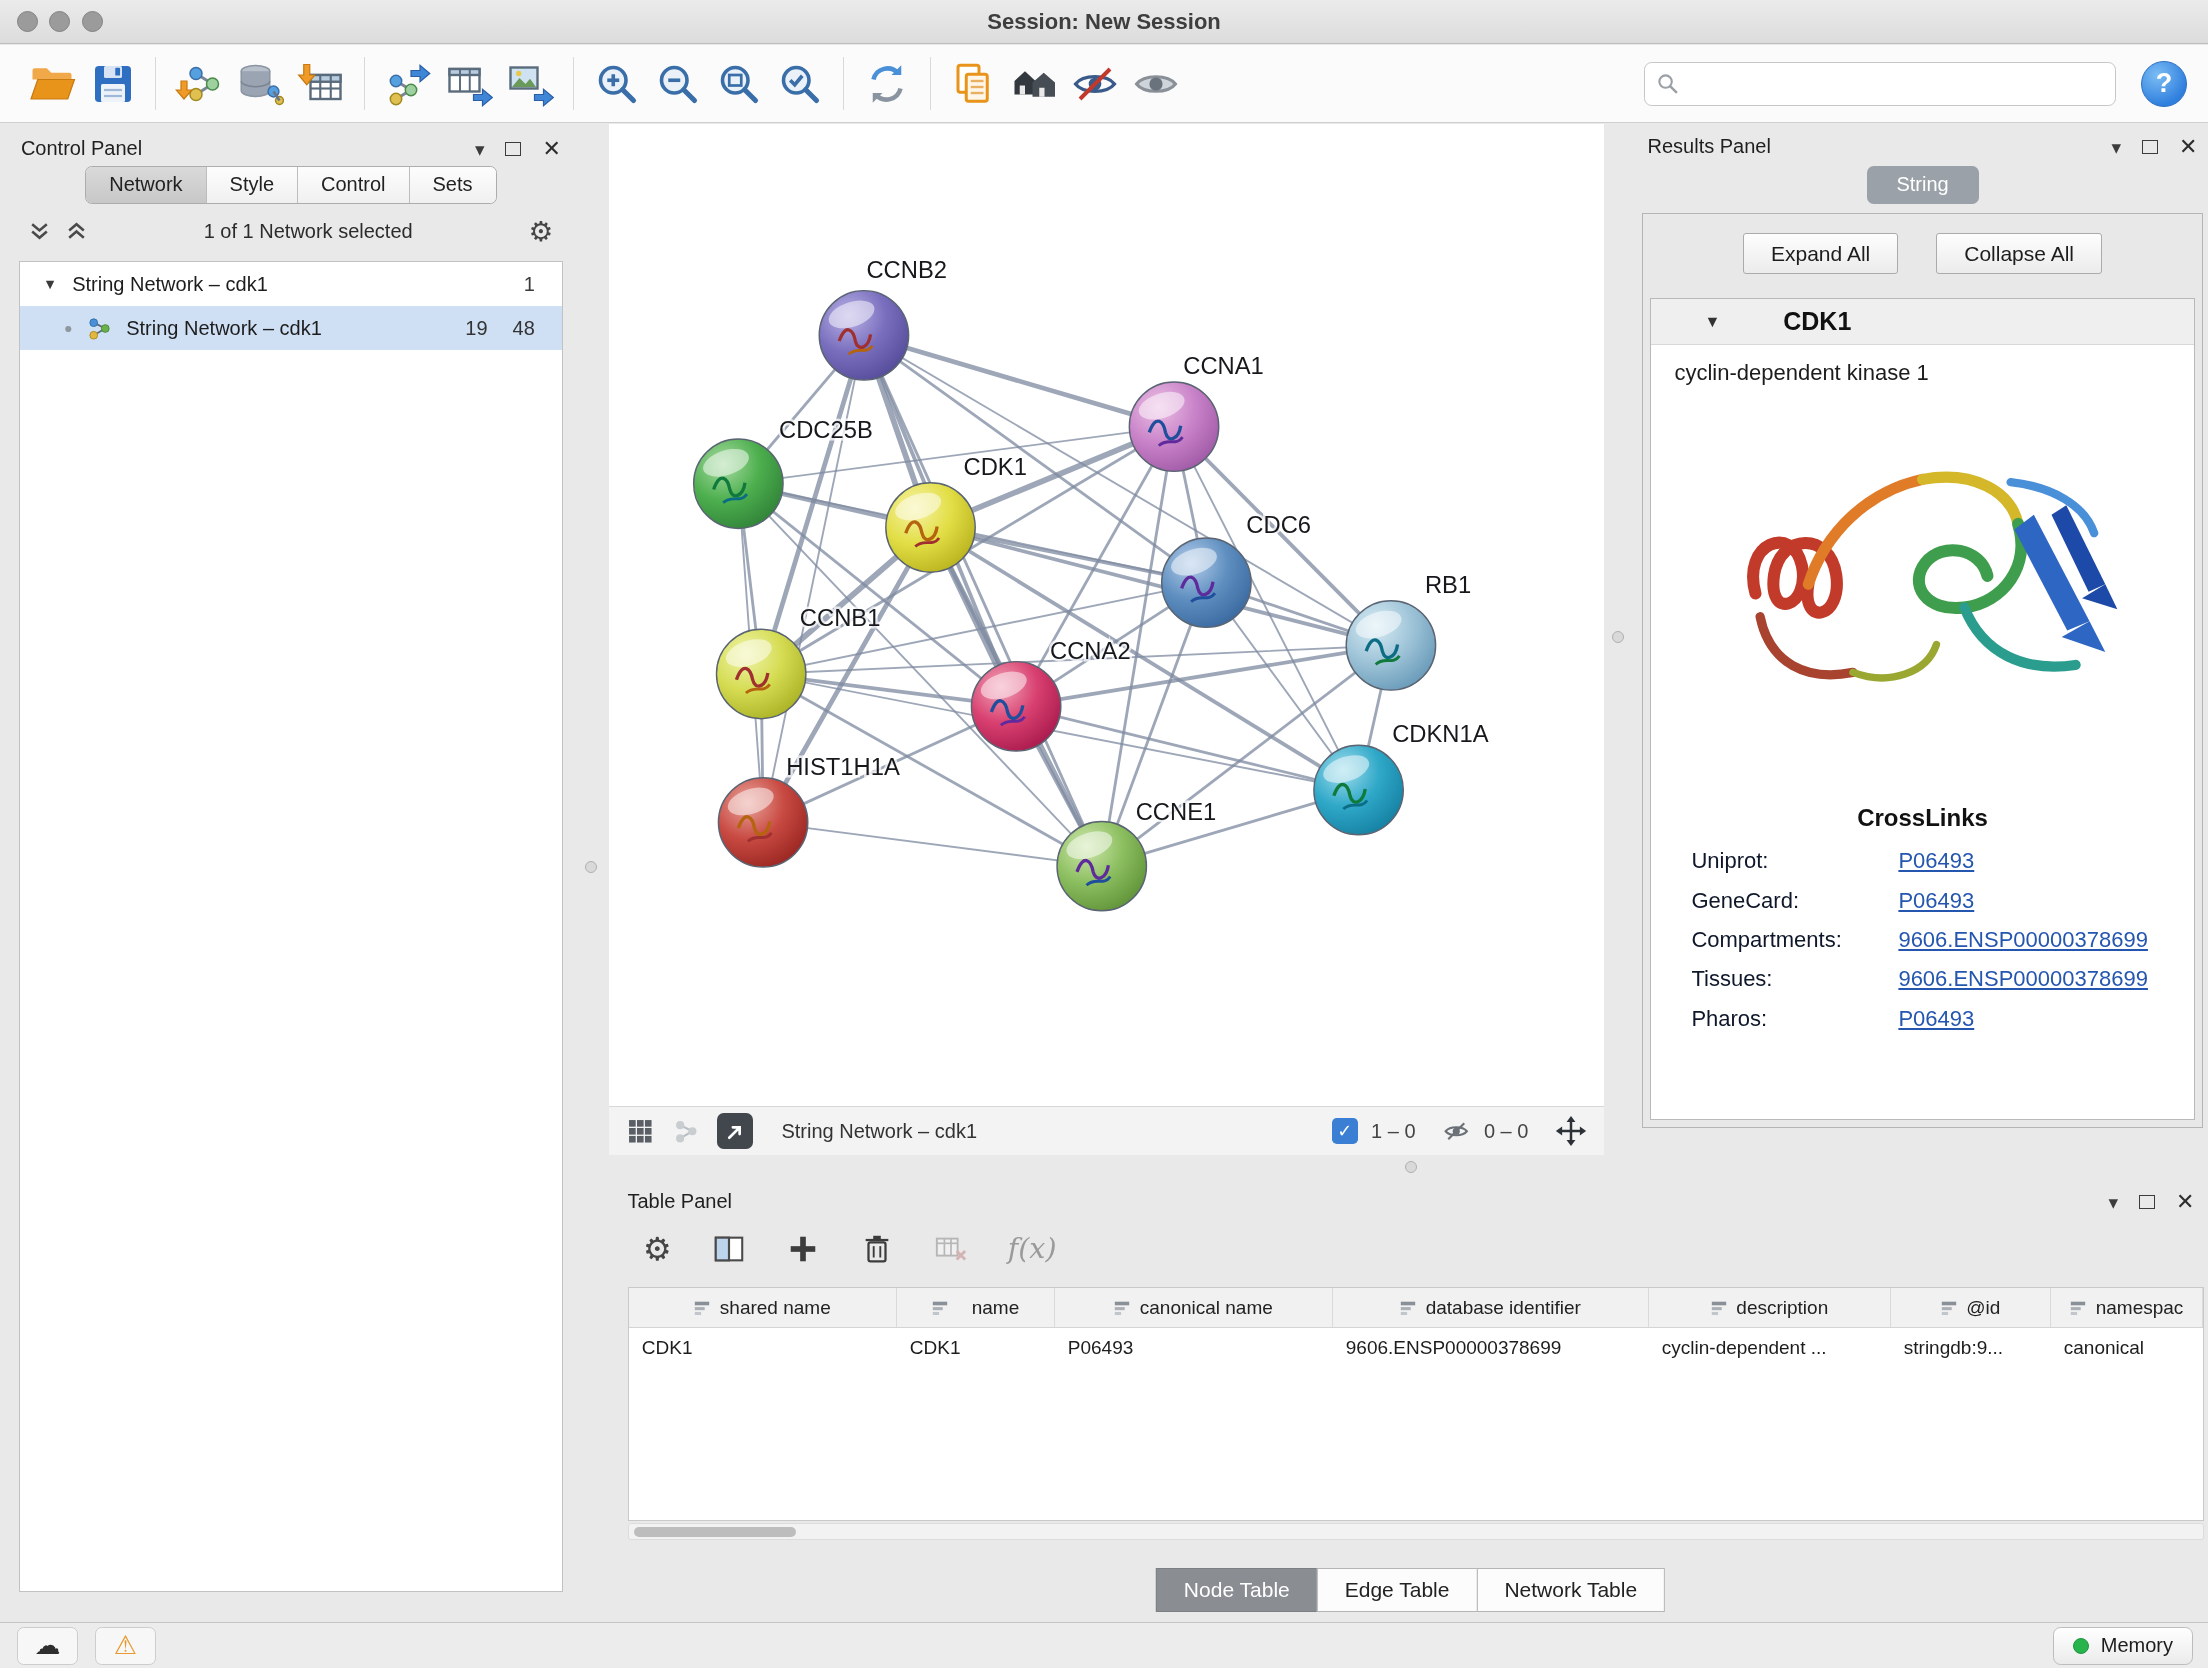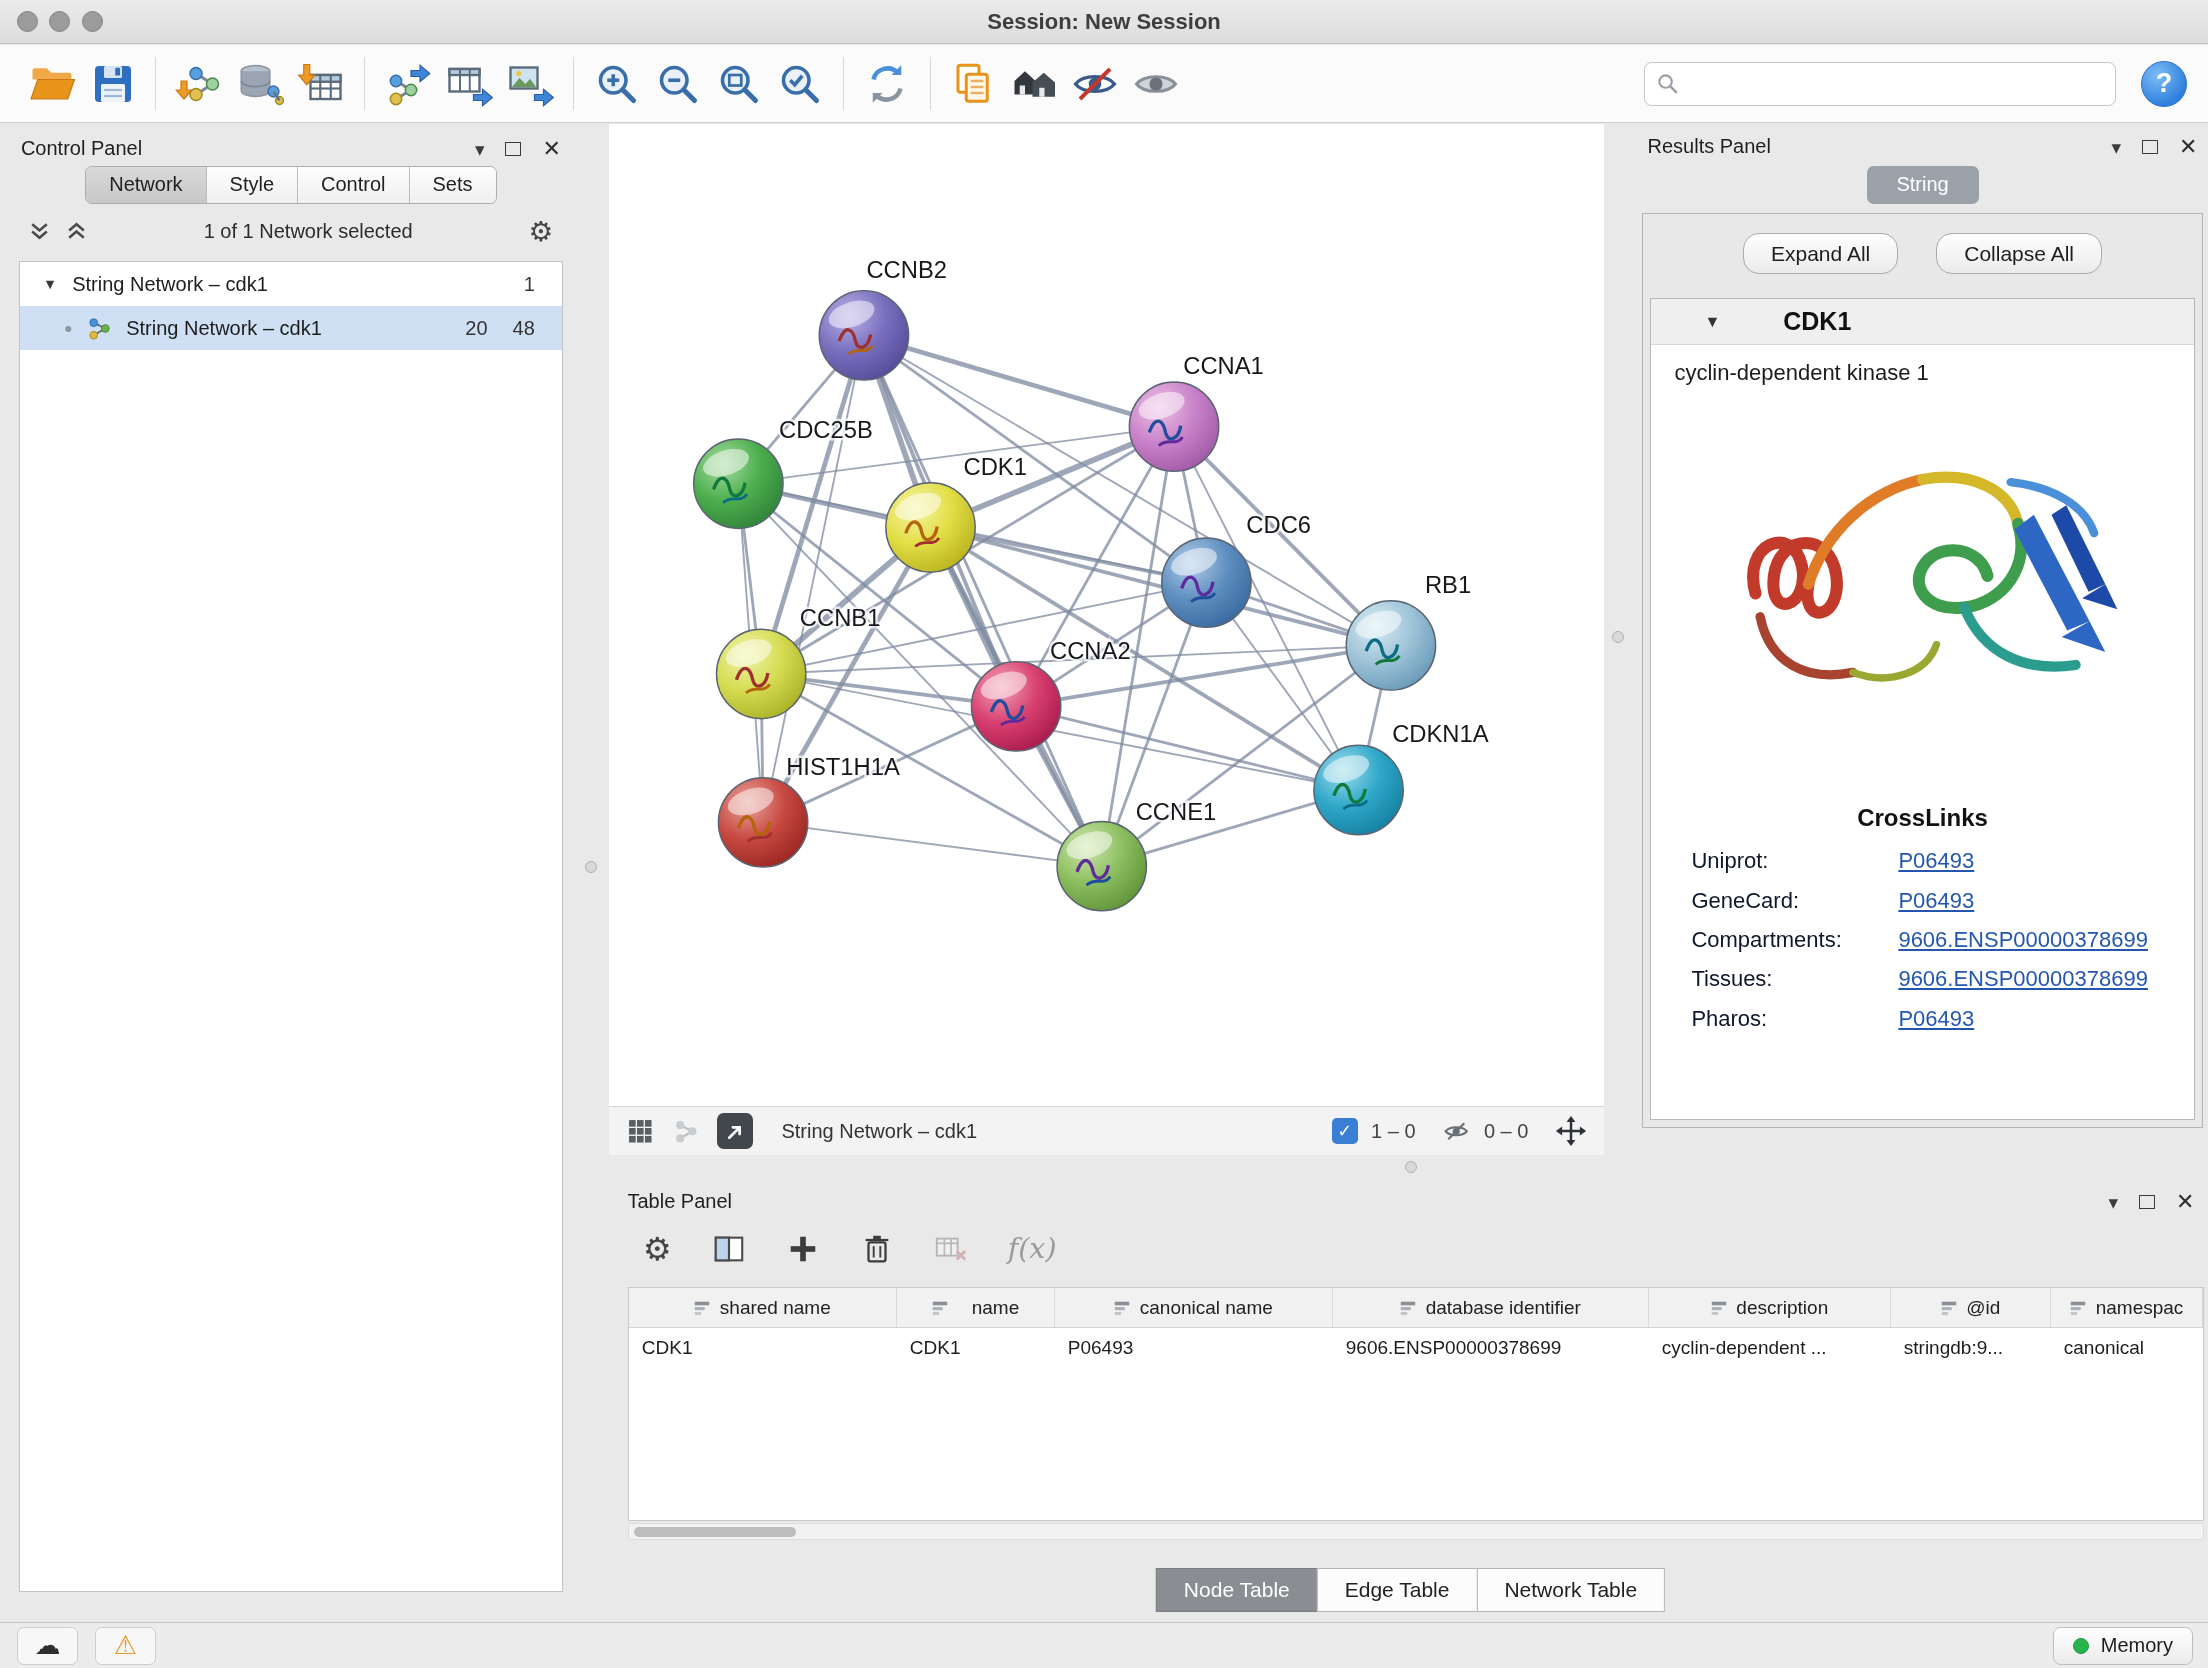--- a/index.html
+++ b/index.html
@@ -60,21 +60,21 @@
   .ns-count{font-size:20px;color:#444;margin-right:13.3px;}
   .checkbox{width:26px;height:26px;background:#3b7fd4;border-radius:4.8px;color:#fff;font-size:18px;display:flex;align-items:center;justify-content:center;}
   .dark-btn{width:36px;height:36px;background:#42474d;border-radius:6.7px;display:flex;align-items:center;justify-content:center;}
   .dim{opacity:.38;}
 
   
   .results-panel{position:absolute;left:1638px;top:124px;width:569px;height:1006px;}
   .string-tab{margin:7.6px auto 0;width:112px;height:38px;background:#9aa1a8;border-radius:6.7px;color:#fff;font-size:20px;display:flex;align-items:center;justify-content:center;}
   .results-box{position:absolute;left:3.8px;right:3.8px;top:89px;bottom:1.9px;border:1px solid #b5b5b5;background:#e8e8e8;padding-top:19px;}
   .rp-buttons{display:flex;justify-content:center;gap:38px;}
-  .btn{padding:7.6px 27px;font-size:21px;color:#1d1d1d;background:linear-gradient(#fefefe,#ebebeb);border:1px solid #ababab;border-radius:16px;}
+  .btn{padding:7.6px 27px;font-size:21px;color:#1d1d1d;background:linear-gradient(#fefefe,#ebebeb);border:1px solid #ababab;border-radius:3px;}
   .gene-box{position:absolute;left:7.6px;right:7.6px;top:84px;bottom:7.6px;background:#fff;border:1px solid #b9b9b9;overflow:hidden;}
   .gene-header{height:46px;background:#efefef;border-bottom:1px solid #d8d8d8;display:flex;align-items:center;}
   .gh-caret{margin-left:53px;font-size:16px;color:#333;}
   .gh-name{margin-left:63px;font-size:25px;font-weight:bold;color:#111;}
   .gene-desc{padding:15px 23px 3.8px;font-size:22px;color:#1c1c1c;}
   .protein-figure{display:flex;justify-content:center;padding:3.8px 0 0;}
   .crosslinks{padding:1.9px 25px 0;}
   .crosslinks .xl-head{font-size:24px;font-weight:bold;color:#111;margin:9.5px 0 9.5px;text-align:center;}
   .xrow{display:flex;align-items:center;padding:6.7px 0 6.7px 15px;font-size:22px;}
   .xlabel{width:207px;color:#0f172a;flex:none;}
@@ -323,21 +323,21 @@
             <svg viewBox="0 0 28 28">
               <line x1="8" y1="8" x2="20" y2="14" stroke="#5a6b7c" stroke-width="2"></line>
               <line x1="20" y1="14" x2="8" y2="21" stroke="#5a6b7c" stroke-width="2"></line>
               <circle cx="8" cy="8" r="4" fill="#4a90d9" stroke="#2f6fae"></circle>
               <circle cx="20" cy="14" r="4" fill="#6ab04c" stroke="#4a8a34"></circle>
               <circle cx="8" cy="21" r="4" fill="#e0b840" stroke="#b08a20"></circle>
             </svg>
           </span>
         <span>String Network – cdk1</span>
         <span class="nums">
-          <span>20</span>
+          <span>19</span>
           <span>48</span>
         </span>
       </div>
     </div>
   </div>
 
   <div class="network-view">
     <svg id="network-svg" viewBox="0 0 1046 1032">
         <defs>
           <radialGradient id="ng0" cx="33%" cy="28%" r="85%">

